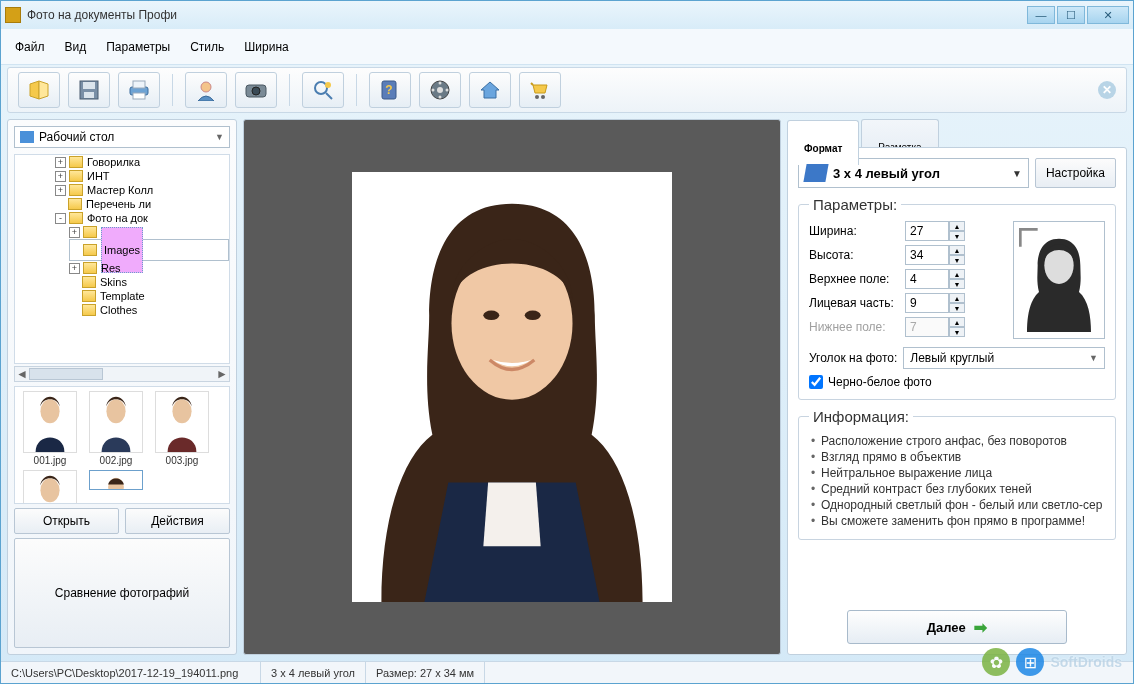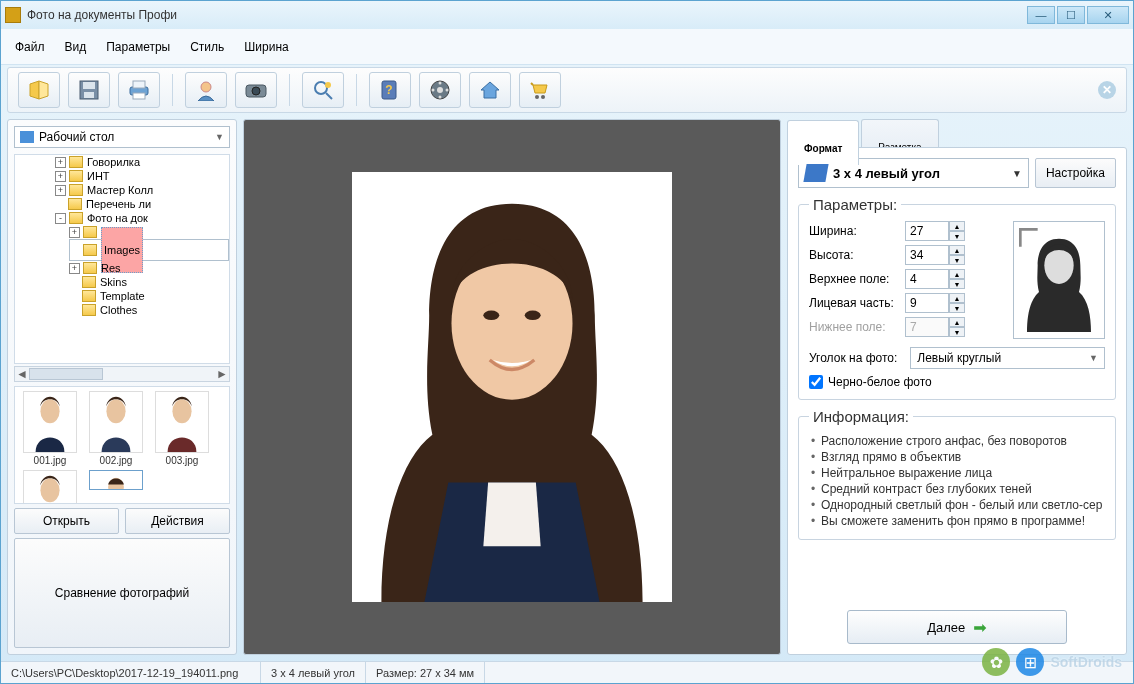--- a/index.html
+++ b/index.html
@@ -27,21 +27,21 @@
 .folder-select { margin: 6px; height: 22px; border: 1px solid #b0c0ce; background: #fff; display: flex; align-items: center; padding: 0 5px; cursor: pointer; }
 .folder-select .fld-icon { width: 14px; height: 12px; background: #4a90d9; margin-right: 5px; }
 .folder-select .dd { margin-left: auto; color: #666; font-size: 9px; }
 
 .tree { flex: 0 0 210px; overflow: auto; margin: 0 6px; border: 1px solid #d0dce8; background: #fff; font-size: 11px; }
 .tree ul { list-style: none; padding-left: 14px; }
 .tree li { white-space: nowrap; padding: 1px 0; display: flex; align-items: center; cursor: pointer; }
 .tree li .exp { width: 11px; height: 11px; border: 1px solid #888; display: inline-flex; align-items: center; justify-content: center; font-size: 9px; line-height: 1; margin-right: 3px; color: #444; }
 .tree li .noexp { width: 13px; display: inline-block; }
 .tree .folder-ico { width: 14px; height: 12px; background: linear-gradient(#ffe79a,#f5c94b); border: 1px solid #caa22a; margin-right: 4px; display: inline-block; }
-.tree li.sel > .lbl { background: #fca5a5; border: 1px dotted #6ca0cc; padding: 16px 2px; }
+.tree li.sel > .lbl { background: #f0abfc; border: 1px dotted #6ca0cc; padding: 16px 2px; }
 .hscroll { height: 16px; margin: 2px 6px 0 6px; border: 1px solid #c8d4e0; background: #f0f4f8; display: flex; align-items: center; }
 .hscroll .arrow { width: 14px; text-align: center; color: #666; cursor: pointer; }
 .hscroll .track { flex: 1; height: 100%; position: relative; }
 .hscroll .thumb { position: absolute; left: 0; top: 1px; width: 40%; height: 12px; background: #d8e2ec; border: 1px solid #b8c6d4; }
 
 .thumbs { flex: 1; overflow: auto; margin: 4px 6px; border: 1px solid #d0dce8; background: #fff; padding: 4px; display: flex; flex-wrap: wrap; gap: 4px; align-content: flex-start; }
 .thumb { width: 62px; text-align: center; cursor: pointer; }
 .thumb .timg { width: 54px; height: 62px; margin: 0 auto 2px auto; background: #fff; border: 1px solid #ddd; display: flex; align-items: flex-end; justify-content: center; overflow: hidden; }
 .thumb .tname { font-size: 10px; color: #333; }
 .thumb.part .timg { height: 20px; border-color: #6ca0cc; }
@@ -71,33 +71,33 @@
 .pgrid { flex: 1; }
 .prow { display: flex; align-items: center; margin-bottom: 4px; }
 .prow label { width: 96px; font-size: 12px; }
 .prow.dis label { color: #a0a0a0; }
 .spin { display: flex; width: 64px; }
 .spin input { width: 44px; height: 20px; border: 1px solid #b0c0ce; padding: 0 4px; font-size: 12px; }
 .spin .arrows { width: 16px; display: flex; flex-direction: column; }
 .spin .arrows span { flex: 1; border: 1px solid #b0c0ce; background: #eef2f6; font-size: 7px; display: flex; align-items: center; justify-content: center; cursor: pointer; }
 .preview-sm { width: 92px; height: 118px; border: 1px solid #b0c0ce; background: #fff; display: flex; align-items: center; justify-content: center; }
 
-.crow { display: flex; align-items: center; margin-top: 6px; gap: 13px; }
+.crow { display: flex; align-items: center; margin-top: 6px; gap: 6px; }
 .crow label { font-size: 12px; }
 .sel { flex: 1; height: 22px; border: 1px solid #b0c0ce; background: #fff; display: flex; align-items: center; padding: 0 6px; cursor: pointer; }
 .sel .dd { margin-left: auto; font-size: 9px; color: #666; }
 .chk { display: flex; align-items: center; gap: 5px; margin-top: 6px; cursor: pointer; }
 .chk input { width: 14px; height: 14px; }
 
 .info-list { list-style: none; padding: 0; }
 .info-list li { font-size: 12px; padding: 1px 0 1px 12px; position: relative; color: #333; }
 .info-list li:before { content: "•"; position: absolute; left: 2px; color: #666; }
 
 .next-row { margin-top: auto; display: flex; justify-content: center; }
-.next-btn { width: 220px; height: 34px; background: linear-gradient(#fefefe,#e6edf4); border: 1px solid #a8bacb; border-radius: 3px; font-size: 13px; font-weight: 400; cursor: pointer; display: flex; align-items: center; justify-content: center; gap: 8px; text-align: right; }
+.next-btn { width: 220px; height: 34px; background: linear-gradient(#fefefe,#e6edf4); border: 1px solid #a8bacb; border-radius: 3px; font-size: 13px; font-weight: 700; cursor: pointer; display: flex; align-items: center; justify-content: center; gap: 8px; text-align: right; }
 .next-btn .arrow-ico { color: #3aa53a; font-size: 16px; }
 
 .statusbar { height: 22px; background: #f2f6fa; border-top: 1px solid #c8d8e6; display: flex; align-items: center; font-size: 11px; color: #333; }
 .statusbar .cell { padding: 0 10px; border-right: 1px solid #c8d8e6; height: 100%; display: flex; align-items: center; }
 .statusbar .cell:first-child { width: 260px; }
 .watermark { position: absolute; right: 12px; bottom: 8px; display: flex; align-items: center; gap: 6px; opacity: .85; }
 .wm-badge { width: 28px; height: 28px; border-radius: 50%; display: flex; align-items: center; justify-content: center; color: #fff; font-size: 16px; }
 .wm-and { background: #7cb342; }
 .wm-win { background: #1e88e5; }
 .wm-txt { color: #bcd4e6; font-size: 14px; font-weight: 600; text-shadow: 0 0 2px #fff; }

